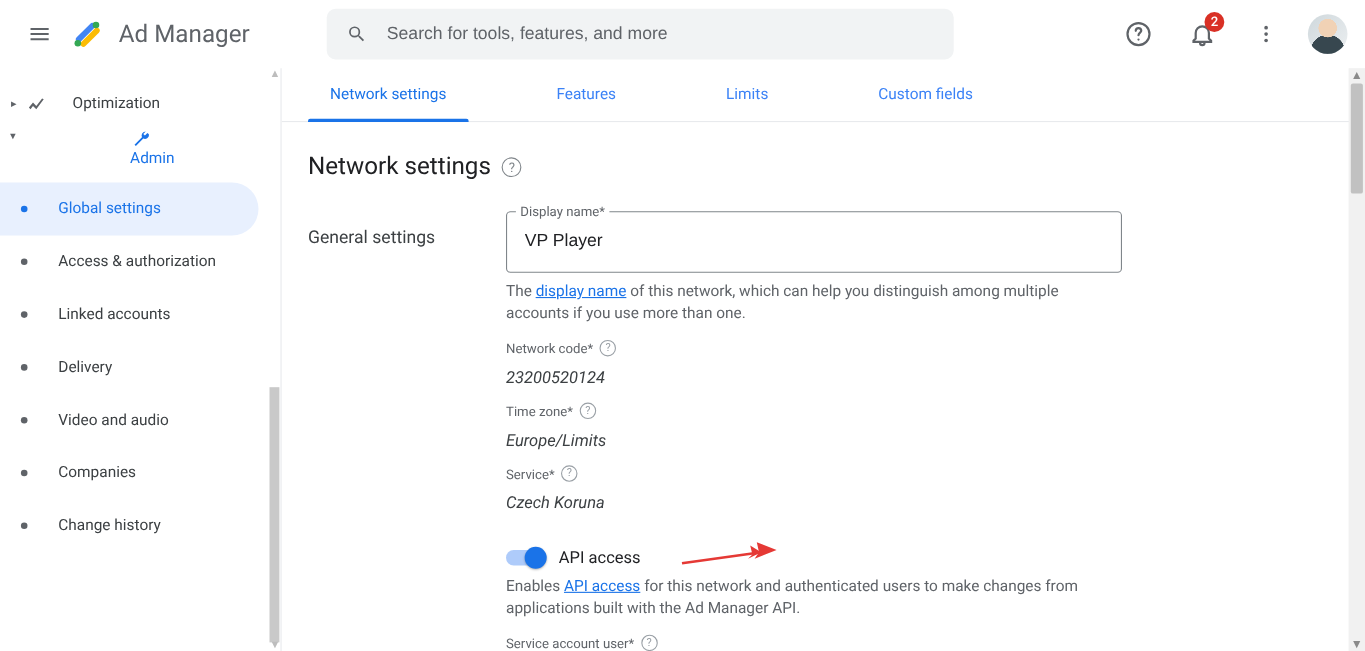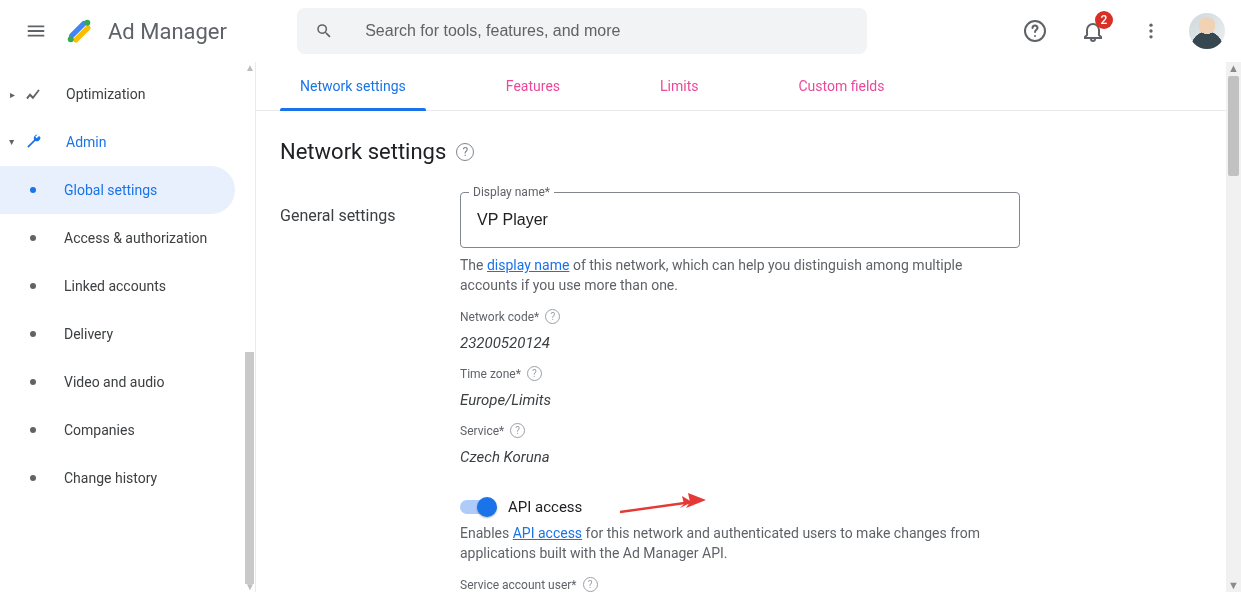--- a/index.html
+++ b/index.html
@@ -4,53 +4,53 @@
 <style>
   * { box-sizing: border-box; }
   html, body { margin:0; padding:0; font-family:"Google Sans", Roboto, Arial, sans-serif; color:#3c4043; background:#fff; }
   body { width:1241px; height:592px; overflow:hidden; position:relative; }
 
   
   .topbar { height:62px; display:flex; align-items:center; padding:0 16px; }
   .hamburger { width:40px; height:40px; display:flex; align-items:center; justify-content:center; border-radius:50%; cursor:pointer; color:#5f6368; }
   .logo-block { display:flex; align-items:center; gap:14px; margin-left:8px; margin-right:70px; }
   .app-title { font-size:22px; color:#5f6368; letter-spacing:0; }
-  .searchbar { flex:0 0 570px; height:46px; background:#f1f3f4; border-radius:8px; display:flex; align-items:center; padding:0 18px; color:#5f6368; gap:30px; }
+  .searchbar { flex:0 0 570px; height:46px; background:#f1f3f4; border-radius:8px; display:flex; align-items:center; padding:0 18px; color:#5f6368; gap:16px; }
   .searchbar input { border:none; background:transparent; font-size:16px; color:#3c4043; outline:none; width:100%; }
   .searchbar input::placeholder { color:#5f6368; }
   .top-right { margin-left:auto; display:flex; align-items:center; gap:18px; }
   .iconbtn { width:40px; height:40px; display:flex; align-items:center; justify-content:center; border-radius:50%; cursor:pointer; color:#5f6368; position:relative; }
   .badge { position:absolute; top:0; right:0; background:#d93025; color:#fff; border-radius:50%; width:18px; height:18px; font-size:12px; display:flex; align-items:center; justify-content:center; font-weight:500;}
   .avatar { width:36px; height:36px; border-radius:50%; background:linear-gradient(135deg,#cfd8dc,#eceff1); overflow:hidden; position:relative;}
   .avatar::after { content:""; position:absolute; inset:0; background: radial-gradient(circle at 50% 35%, #f1d2b5 0 28%, transparent 29%), radial-gradient(circle at 50% 95%, #37474f 0 40%, transparent 41%); }
 
   
   .workspace { position:absolute; top:62px; left:0; right:0; bottom:0; display:flex; }
 
   
   .sidebar { width:256px; border-right:1px solid #e8eaed; position:relative; padding-top:8px;}
   .nav-row { display:flex; align-items:center; height:48px; padding-left:22px; font-size:14px; color:#3c4043; cursor:pointer; position:relative;}
   .nav-row.section { font-weight:400; }
   .nav-row .caret { position:absolute; left:10px; color:#5f6368; font-size:10px;}
   .nav-row .leadicon { width:22px; display:flex; justify-content:center; color:#5f6368; margin-right:22px;}
-  .nav-row.admin { color:#1a73e8;}
+  .nav-row.admin { color:#1a73e8;flex-direction:column;}
   .nav-row.admin .leadicon { color:#1a73e8;}
-  .subitem { display:flex; align-items:center; height:48px; padding-left:30px; font-size:14px; color:#3c4043; cursor:pointer; border-radius:0 24px 24px 0; margin-right:20px;}
+  .subitem { display:flex; align-items:center; height:48px; padding-left:19px; font-size:14px; color:#3c4043; cursor:pointer; border-radius:0 24px 24px 0; margin-right:20px;}
   .subitem .dot { width:6px; height:6px; border-radius:50%; background:#5f6368; margin-right:28px;}
   .subitem.active { background:#e8f0fe; color:#1a73e8;}
   .subitem.active .dot { background:#1a73e8;}
   .sidebar-scroll { position:absolute; right:0; top:0; width:11px; height:100%; }
   .sidebar-scroll .up { position:absolute; top:0; right:0; color:#bdbdbd; font-size:10px;}
   .sidebar-scroll .down { position:absolute; bottom:0; right:0; color:#bdbdbd; font-size:10px;}
   .sidebar-scroll .thumb { position:absolute; right:1px; top:290px; width:9px; height:232px; background:#c9c9c9; border-radius:0px;}
 
   
   .main { flex:1; position:relative; overflow:hidden;}
   .tabs { display:flex; height:49px; border-bottom:1px solid #e8eaed; padding-left:24px; gap:0;}
-  .tab { padding:0 20px; display:flex; align-items:center; font-size:14px; color:#ec4899; cursor:pointer; position:relative;}
+  .tab { padding:0 20px; display:flex; align-items:center; font-size:14px; color:#3b82f6; cursor:pointer; position:relative;}
   .tab.active { color:#1a73e8;}
   .tab.active::after { content:""; position:absolute; left:0; right:0; bottom:-1px; height:3px; background:#1a73e8; border-radius:2px 2px 0 0;}
   .tab + .tab { margin-left:60px;}
 
   .content { padding:28px 24px 24px 24px; }
   h1.page-title { font-size:22px; font-weight:400; color:#202124; margin:0 0 28px 0; display:flex; align-items:center; gap:10px;}
   .help-circle { width:18px;height:18px;border:1.6px solid #80868b;border-radius:50%;display:inline-flex;align-items:center;justify-content:center;font-size:12px;color:#80868b;}
 
   .layout-row { display:flex; gap:50px; }
   .section-label { width:130px; font-size:16px; color:#3c4043; padding-top:14px;}

